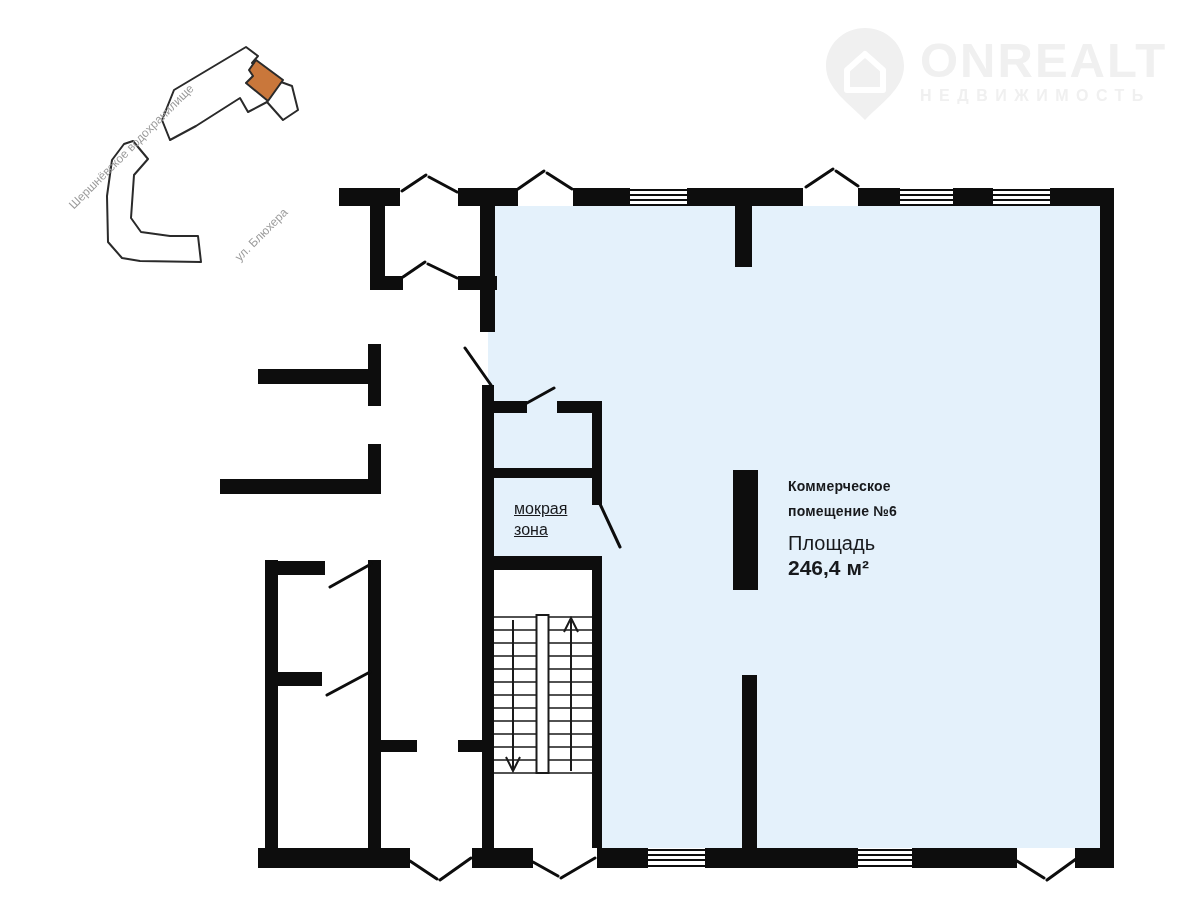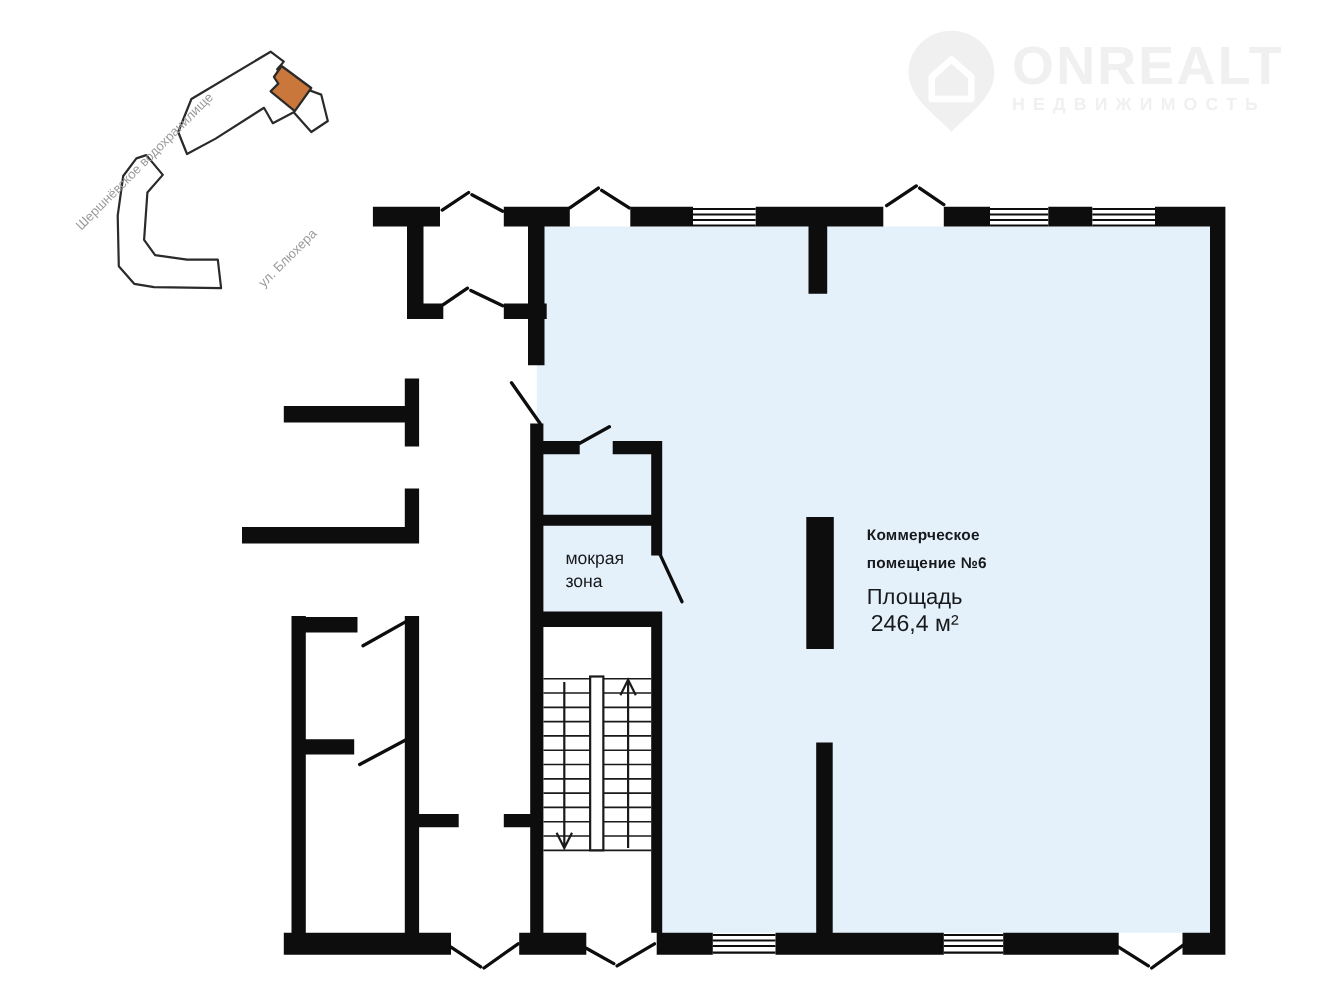--- a/index.html
+++ b/index.html
@@ -9,26 +9,26 @@
     font-family:"Liberation Sans", sans-serif;
   }
   #plan-svg{position:absolute;left:0;top:0;}
   .abs{position:absolute;}
   
   .room-title{
     left:788px;top:474px;
     font-size:14px;font-weight:bold;color:#17191c;line-height:25px;
     letter-spacing:.2px;
   }
-  .area-block{left:788px;top:531px;color:#17191c;text-align:center;}
+  .area-block{left:788px;top:531px;color:#17191c;}
   .area-label{font-size:20px;font-weight:normal;line-height:24px;}
-  .area-value{font-size:21px;font-weight:normal;line-height:25px;}
+  .area-value{font-size:21px;font-weight:bold;line-height:25px;}
   .wet-zone{
     left:514px;top:498px;
-    font-size:16px;color:#17191c;line-height:21px;
+    font-size:16px;color:#17191c;line-height:21px;text-decoration:underline;
   }
   
   .map-label{
     color:#9b9b9b;font-size:12px;white-space:nowrap;
     transform:rotate(-45deg);transform-origin:0 0;
   }
   .map-label-water{left:66px;top:202px;}
   .map-label-street{left:232px;top:254px;}
   
   .logo{left:822px;top:26px;width:370px;height:100px;color:#f0f0f0;}

